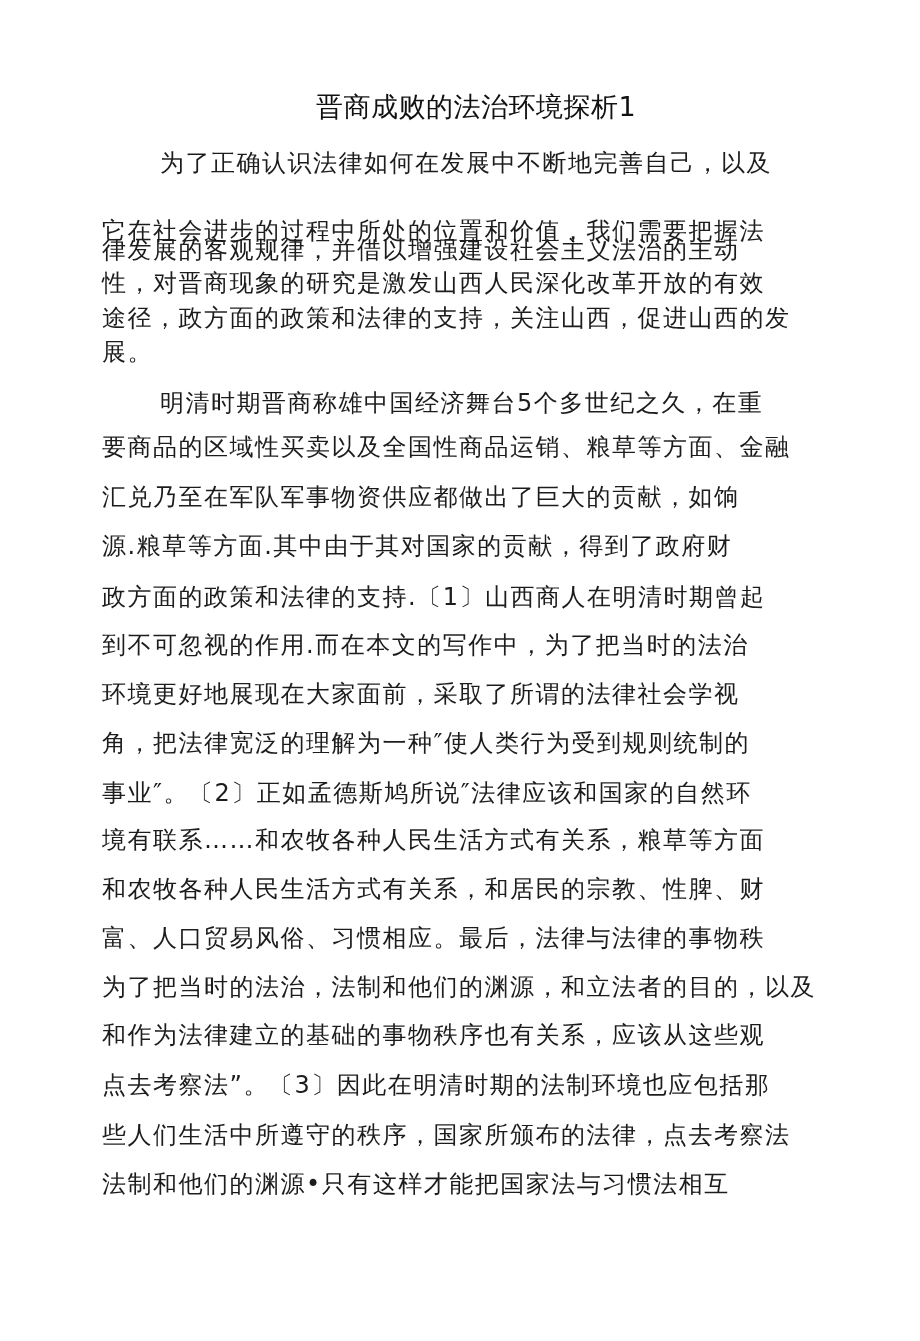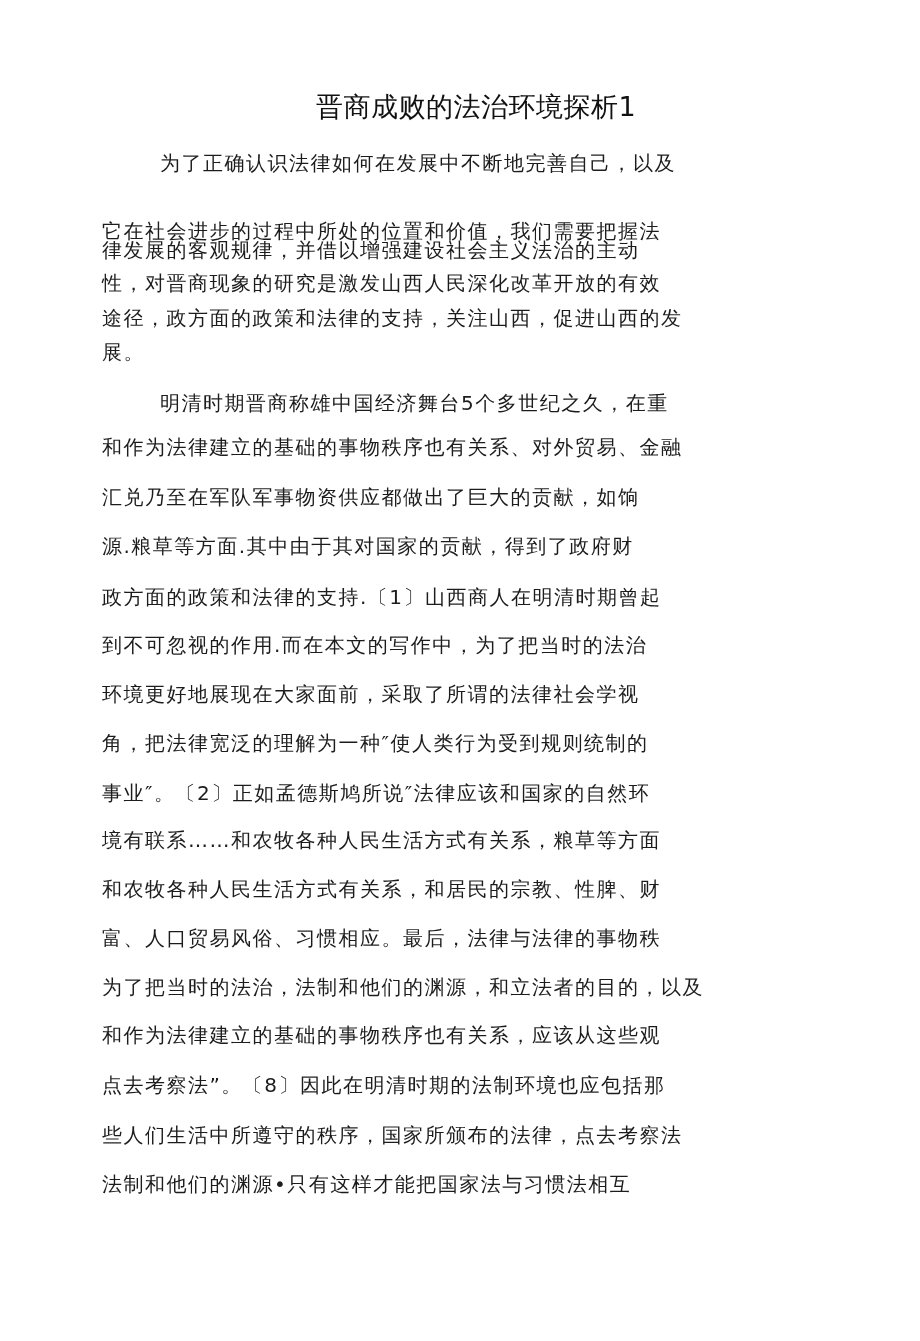--- a/index.html
+++ b/index.html
@@ -1,50 +1,50 @@
 <!DOCTYPE html>
 <html><head>
 <meta charset="utf-8">
 <style>
   html, body { margin: 0; padding: 0; background: #ffffff; }
   body { width: 920px; height: 1341px; position: relative; overflow: hidden;
          font-family: "DejaVu Sans", "Liberation Sans", sans-serif; color: #1a1a1a; }
   .title { position: absolute; left: 0; width: 920px; top: 88px; text-align: center;
            font-size: 27px; line-height: 38px; color: #111; letter-spacing: 0.5px; margin-left: 16px; }
-  .line { position: absolute; left: 102px; font-size: 20px; line-height: 32px;
+  .line { position: absolute; left: 102px; font-size: 24px; line-height: 32px;
           white-space: nowrap; color: #1c1c1c; letter-spacing: 1.5px; }
   .indent { left: 160px; }
 </style>
 </head>
 <body>
 
 <div>
   <div class="title">晋商成败的法治环境探析1</div>
 
   <div>
     <div class="line indent" style="top:147px">为了正确认识法律如何在发展中不断地完善自己，以及</div>
     <div class="line" style="top:215px">它在社会进步的过程中所处的位置和价值，我们需要把握法</div>
     <div class="line" style="top:234px">律发展的客观规律，并借以增强建设社会主义法治的主动</div>
     <div class="line" style="top:267px">性，对晋商现象的研究是激发山西人民深化改革开放的有效</div>
     <div class="line" style="top:302px">途径，政方面的政策和法律的支持，关注山西，促进山西的发</div>
     <div class="line" style="top:336px">展。</div>
   </div>
 
   <div>
     <div class="line indent" style="top:387px">明清时期晋商称雄中国经济舞台5个多世纪之久，在重</div>
-    <div class="line" style="top:431px">和作为法律建立的基础的事物秩序也有关系、对外贸易、金融</div>
+    <div class="line" style="top:431px">要商品的区域性买卖以及全国性商品运销、粮草等方面、金融</div>
     <div class="line" style="top:481px">汇兑乃至在军队军事物资供应都做出了巨大的贡献，如饷</div>
     <div class="line" style="top:530px">源.粮草等方面.其中由于其对国家的贡献，得到了政府财</div>
     <div class="line" style="top:581px">政方面的政策和法律的支持.〔1〕山西商人在明清时期曾起</div>
     <div class="line" style="top:629px">到不可忽视的作用.而在本文的写作中，为了把当时的法治</div>
     <div class="line" style="top:678px">环境更好地展现在大家面前，采取了所谓的法律社会学视</div>
     <div class="line" style="top:727px">角，把法律宽泛的理解为一种″使人类行为受到规则统制的</div>
     <div class="line" style="top:777px">事业″。〔2〕正如孟德斯鸠所说″法律应该和国家的自然环</div>
     <div class="line" style="top:824px">境有联系……和农牧各种人民生活方式有关系，粮草等方面</div>
     <div class="line" style="top:873px">和农牧各种人民生活方式有关系，和居民的宗教、性脾、财</div>
     <div class="line" style="top:922px">富、人口贸易风俗、习惯相应。最后，法律与法律的事物秩</div>
     <div class="line" style="top:971px">为了把当时的法治，法制和他们的渊源，和立法者的目的，以及</div>
     <div class="line" style="top:1019px">和作为法律建立的基础的事物秩序也有关系，应该从这些观</div>
-    <div class="line" style="top:1069px">点去考察法”。〔8〕因此在明清时期的法制环境也应包括那</div>
+    <div class="line" style="top:1069px">点去考察法”。〔3〕因此在明清时期的法制环境也应包括那</div>
     <div class="line" style="top:1119px">些人们生活中所遵守的秩序，国家所颁布的法律，点去考察法</div>
     <div class="line" style="top:1168px">法制和他们的渊源•只有这样才能把国家法与习惯法相互</div>
   </div>
 </div>
 
 </body></html>

